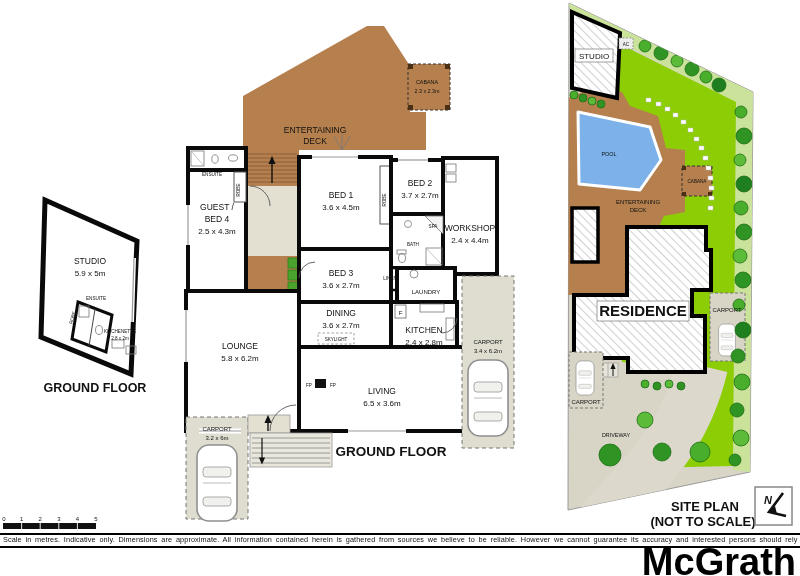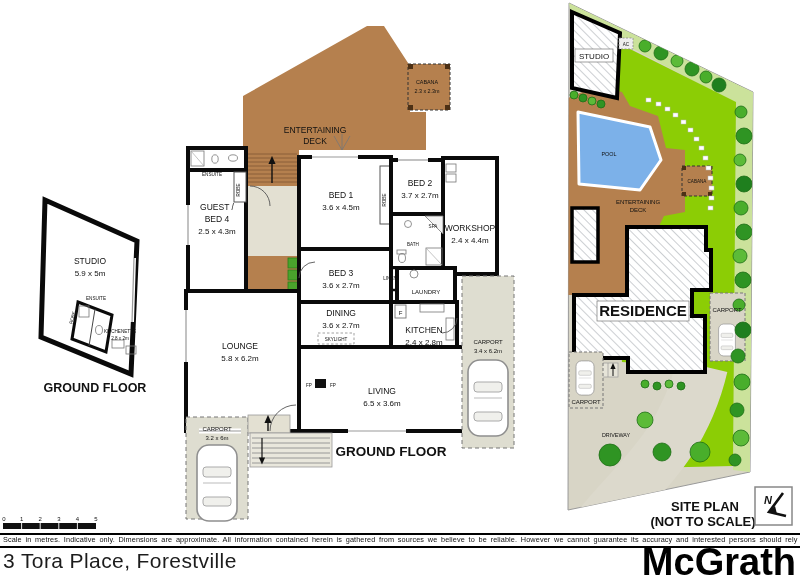--- a/index.html
+++ b/index.html
@@ -355,15 +355,14 @@
       <line x1="58.8" y1="523" x2="58.8" y2="529"></line>
           <line x1="77.4" y1="523" x2="77.4" y2="529"></line>
     </g>
   </g>
 </svg>
 
   
   <div class="rule-top"></div>
   <div class="disclaimer">Scale in metres. Indicative only. Dimensions are approximate. All information contained herein is gathered from sources we believe to be reliable. However we cannot guarantee its accuracy and interested persons should rely on their own enquiries</div>
   <div class="rule-bot"></div>
-  <div class="address">3 Tora Place, Forestville</div>
   <div class="brand">McGrath</div>
 </div>
 
 </body></html>

